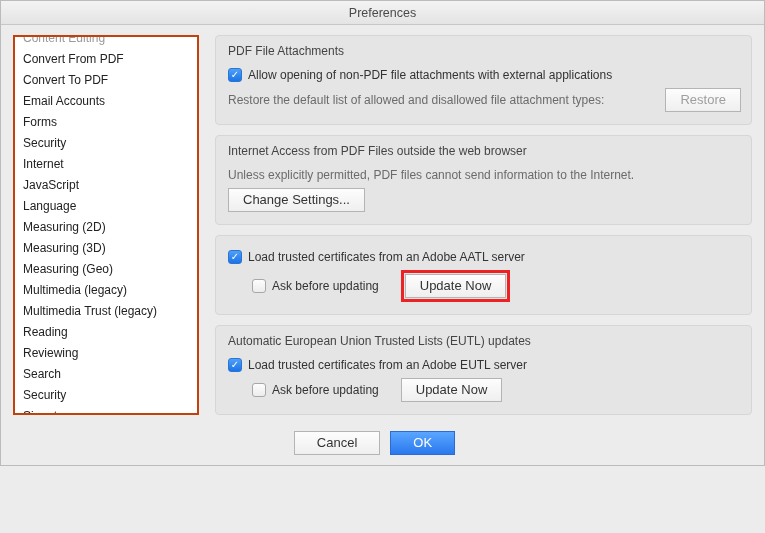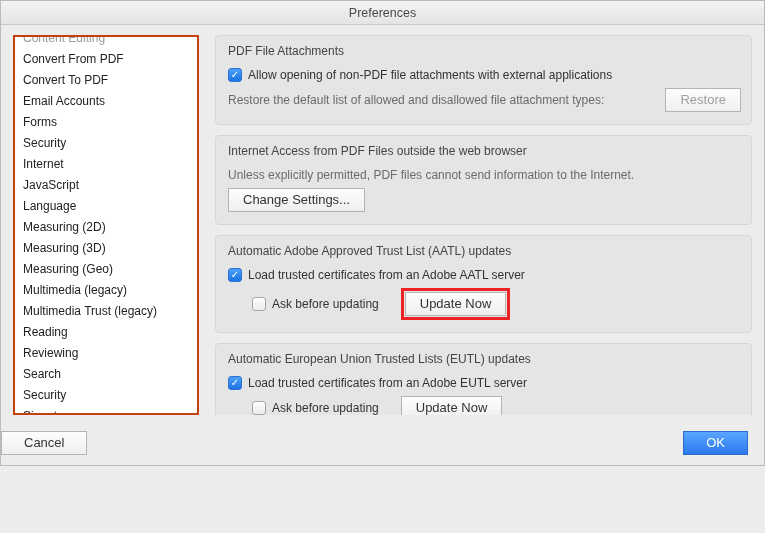--- a/index.html
+++ b/index.html
@@ -21,21 +21,21 @@
 .row { display: flex; align-items: center; gap: 6px; min-height: 22px; margin: 2px 0; }
 .indent { margin-left: 24px; }
 .checkbox { width: 14px; height: 14px; border: 1px solid #a7a7a7; border-radius: 3px; background: linear-gradient(#fdfdfd,#ececec); display: inline-flex; align-items: center; justify-content: center; font-size: 10px; }
 .checkbox.checked { background: linear-gradient(#4ea0f6,#1b73e8); border-color: #2d74d2; color: #fff; }
 .chk-mark { line-height: 1; }
 .text { color: #333; }
 .muted { color: #6b6b6b; }
 .btn { border: 1px solid #b4b4b4; background: linear-gradient(#fdfdfd,#efefef); border-radius: 0; padding: 3px 14px; font-size: 13px; color: #333; line-height: 16px; display: inline-block; }
 .btn.disabled { color: #9e9e9e; }
 .hl { border: 3px solid #e22; padding: 1px; display: inline-block; }
-.footer { display: flex; justify-content: space-between; gap: 10px; padding: 8px 16px 10px 0; }
+.footer { display: flex; justify-content: center; gap: 10px; padding: 8px 16px 10px 0; }
 .footer .btn { padding: 3px 22px; }
 .btn.primary { background: linear-gradient(#5aa6ff,#2a78ee); border-color: #2a6bd4; color: #fff; }
 </style>
 </head>
 <body>
 
 <div class="window">
   <div class="titlebar">Preferences</div>
   <div class="content">
 
@@ -88,21 +88,20 @@
           <div class="section-title">Internet Access from PDF Files outside the web browser</div>
           <div class="row">
             <span class="muted">Unless explicitly permitted, PDF files cannot send information to the Internet.</span>
           </div>
           <div class="row">
             <span class="btn">Change Settings...</span>
           </div>
         </div>
 
         <div class="section">
-          <div class="section-title">Automatic Adobe Approved Trust List (AATL) updates</div>
           <div class="row">
             <span class="checkbox checked">
                 <span class="chk-mark">✓</span>
               </span>
             <span class="text">Load trusted certificates from an Adobe AATL server</span>
           </div>
           <div class="row indent">
             <span class="checkbox"></span>
             <span class="text">Ask before updating</span>
             <span style="width:10px"></span>

